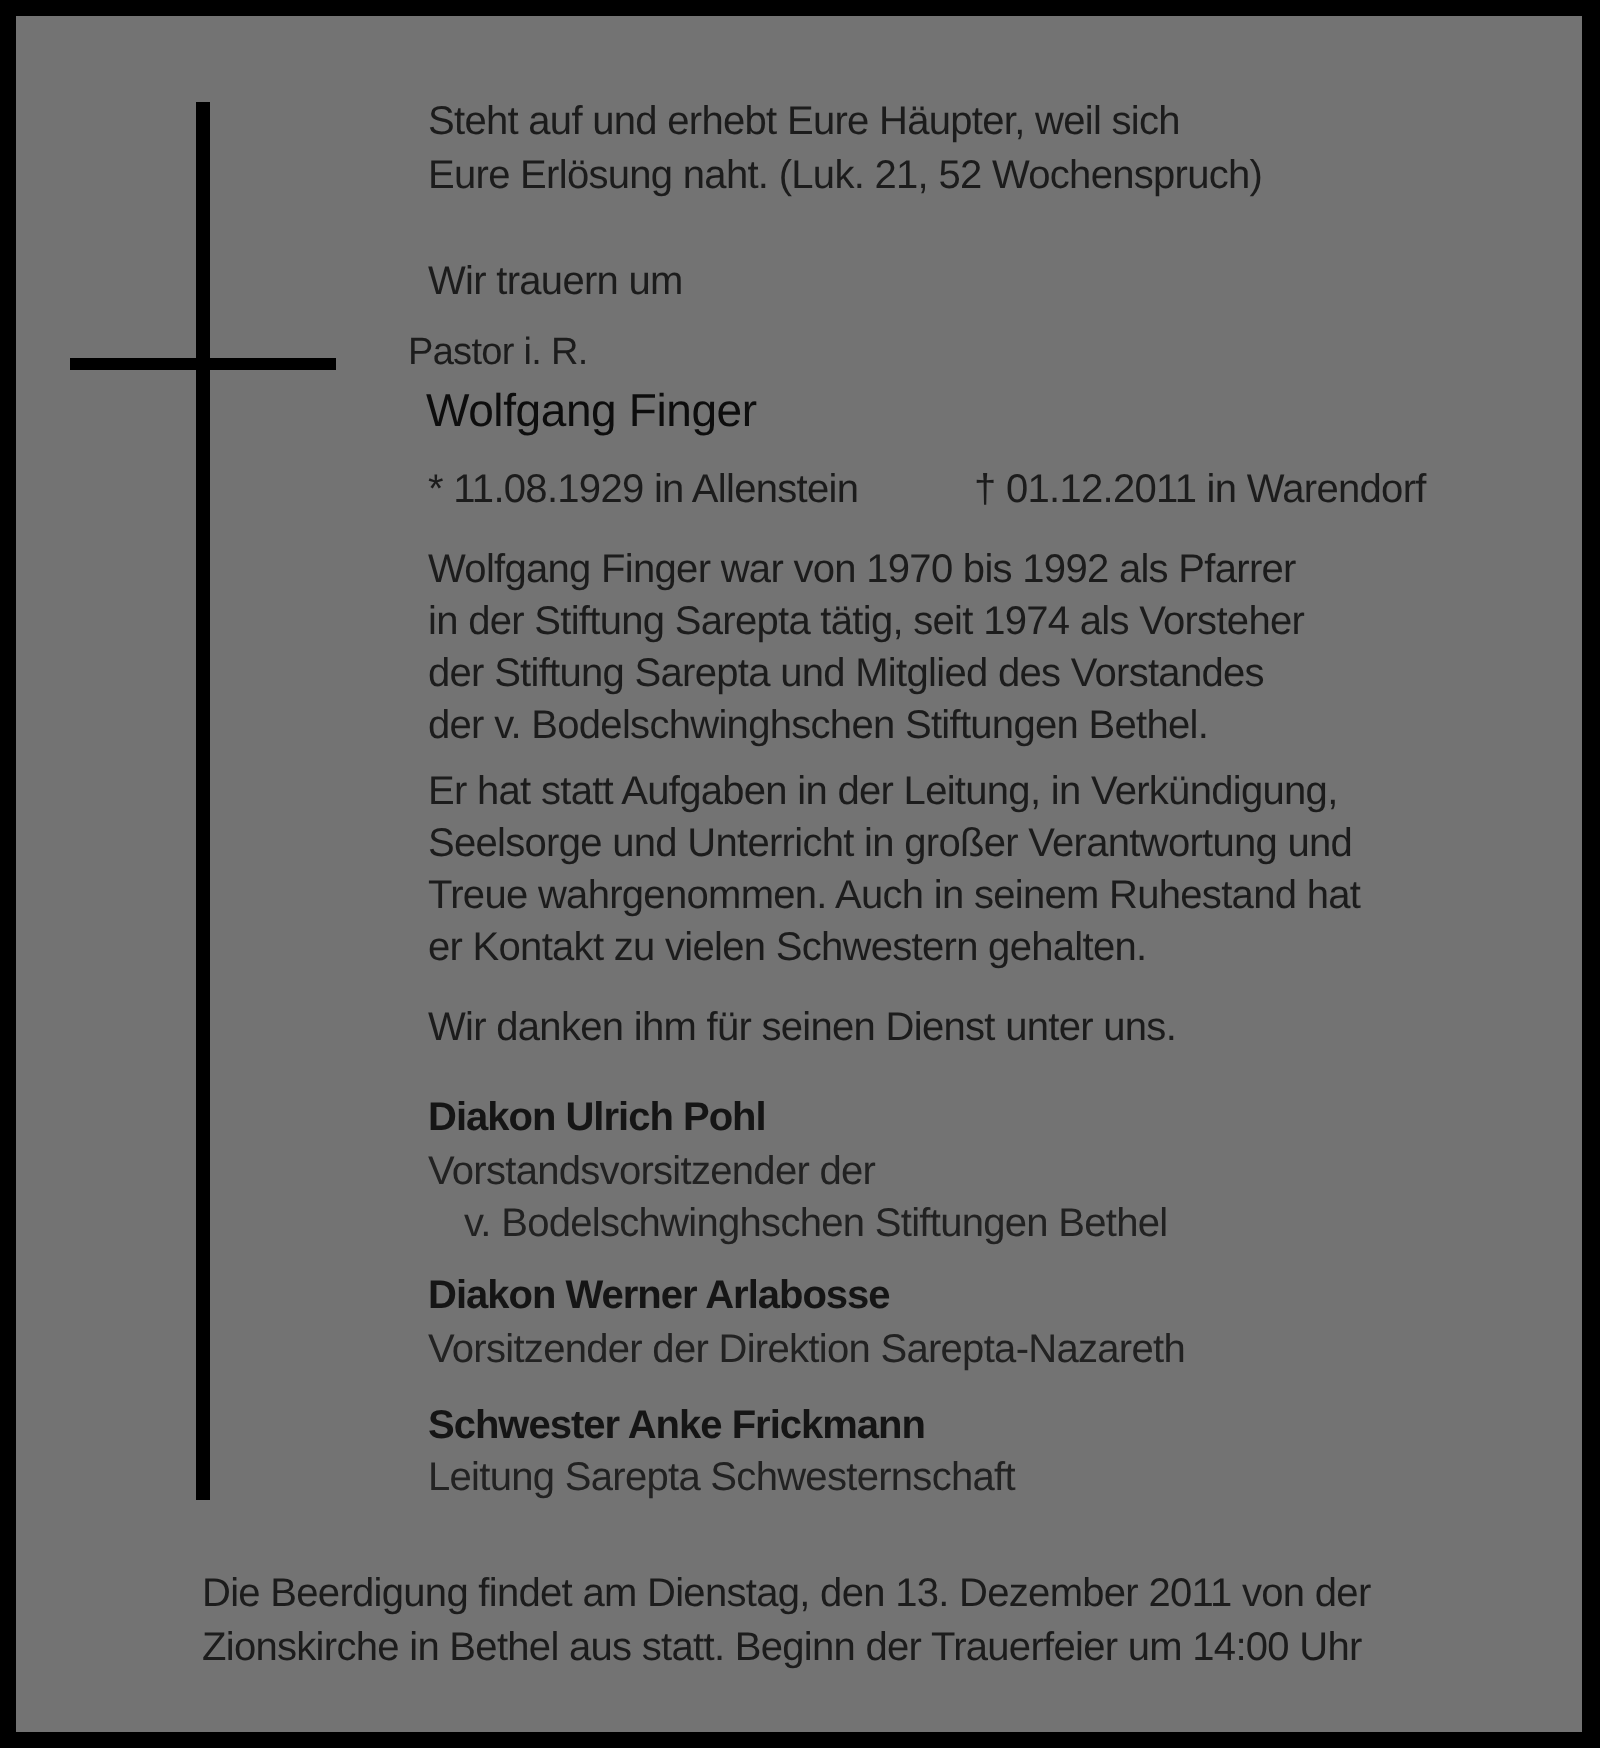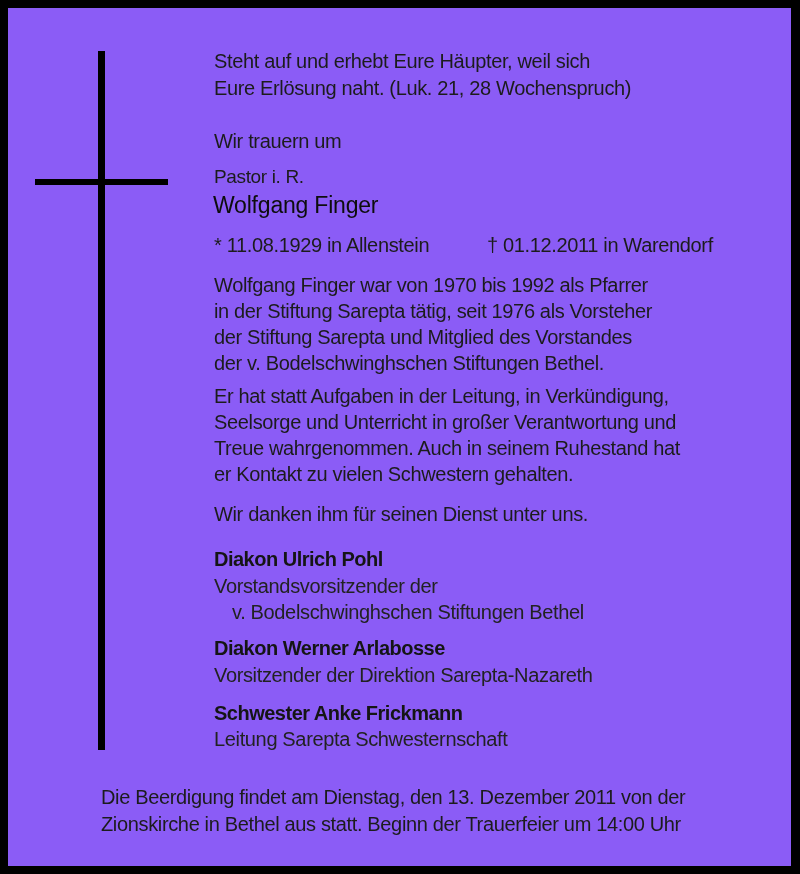--- a/index.html
+++ b/index.html
@@ -14,21 +14,21 @@
       overflow: hidden;
       font-family: "Liberation Sans", "DejaVu Sans", sans-serif;
       color: #1a1a1a;
     }
     .frame {
       position: absolute;
       left: 8px;
       top: 8px;
       width: 783px;
       height: 858px;
-      background: #8b5cf6;
+      background: #737373;
     }
     .cross-v {
       position: absolute;
       left: 90px;   
       top: 43px;    
       width: 7px;
       height: 699px;
       background: #000;
     }
     .cross-h {
@@ -71,36 +71,36 @@
 
 <div class="frame">
 
   <div>
     <div class="cross-v"></div>
     <div class="cross-h"></div>
   </div>
 
   <div>
     <div class="line" style="left:206px; top:40px;">Steht auf und erhebt Eure Häupter, weil sich</div>
-    <div class="line" style="left:206px; top:67px;">Eure Erlösung naht. (Luk. 21, 28 Wochenspruch)</div>
+    <div class="line" style="left:206px; top:67px;">Eure Erlösung naht. (Luk. 21, 52 Wochenspruch)</div>
   </div>
 
   <div class="line" style="left:206px; top:120px;">Wir trauern um</div>
 
   <div>
-    <div class="line small" style="left:206px; top:156px;">Pastor i. R.</div>
+    <div class="line small" style="left:196px; top:156px;">Pastor i. R.</div>
     <div class="line name" style="left:205px; top:181px;">Wolfgang Finger</div>
     <div class="line" style="left:206px; top:224px;">* 11.08.1929 in Allenstein</div>
     <div class="line" style="left:479px; top:224px;">† 01.12.2011 in Warendorf</div>
   </div>
 
   <div>
     <div>
       <div class="line" style="left:206px; top:264px;">Wolfgang Finger war von 1970 bis 1992 als Pfarrer</div>
-      <div class="line" style="left:206px; top:290px;">in der Stiftung Sarepta tätig, seit 1976 als Vorsteher</div>
+      <div class="line" style="left:206px; top:290px;">in der Stiftung Sarepta tätig, seit 1974 als Vorsteher</div>
       <div class="line" style="left:206px; top:316px;">der Stiftung Sarepta und Mitglied des Vorstandes</div>
       <div class="line" style="left:206px; top:342px;">der v. Bodelschwinghschen Stiftungen Bethel.</div>
     </div>
     <div>
       <div class="line" style="left:206px; top:375px;">Er hat statt Aufgaben in der Leitung, in Verkündigung,</div>
       <div class="line" style="left:206px; top:401px;">Seelsorge und Unterricht in großer Verantwortung und</div>
       <div class="line" style="left:206px; top:427px;">Treue wahrgenommen. Auch in seinem Ruhestand hat</div>
       <div class="line" style="left:206px; top:453px;">er Kontakt zu vielen Schwestern gehalten.</div>
     </div>
     <div class="line" style="left:206px; top:493px;text-align:right;">Wir danken ihm für seinen Dienst unter uns.</div>

